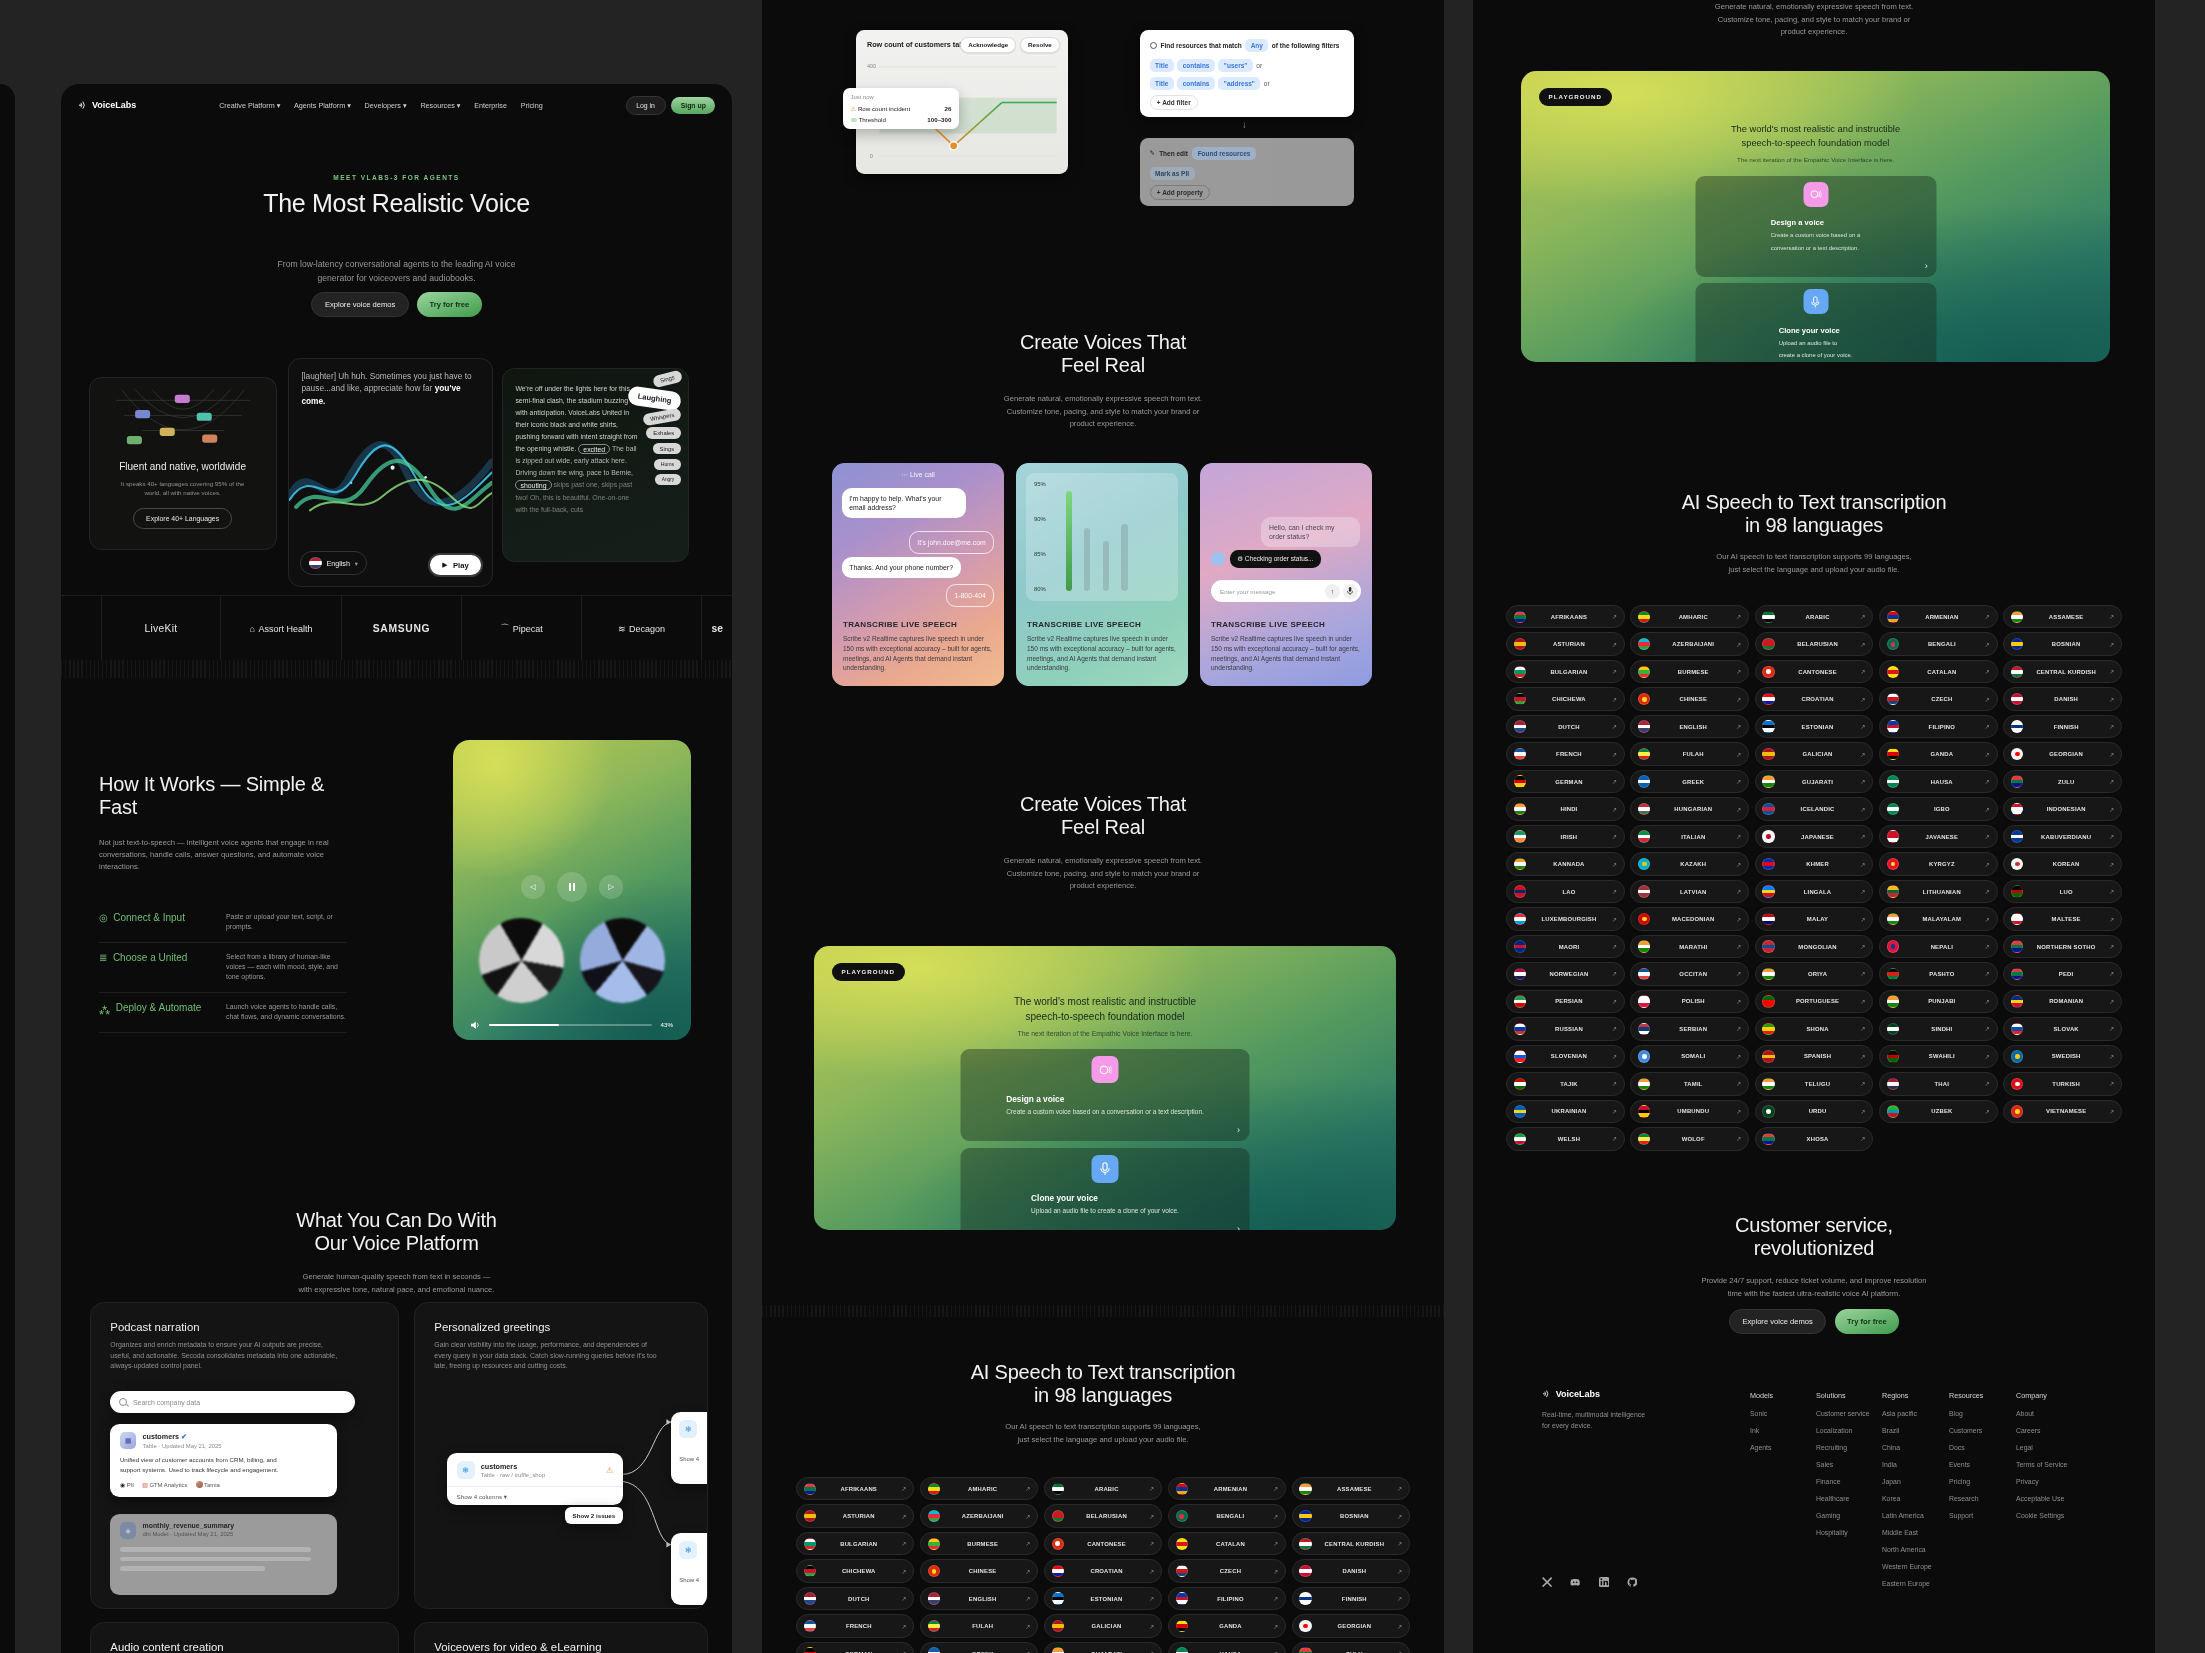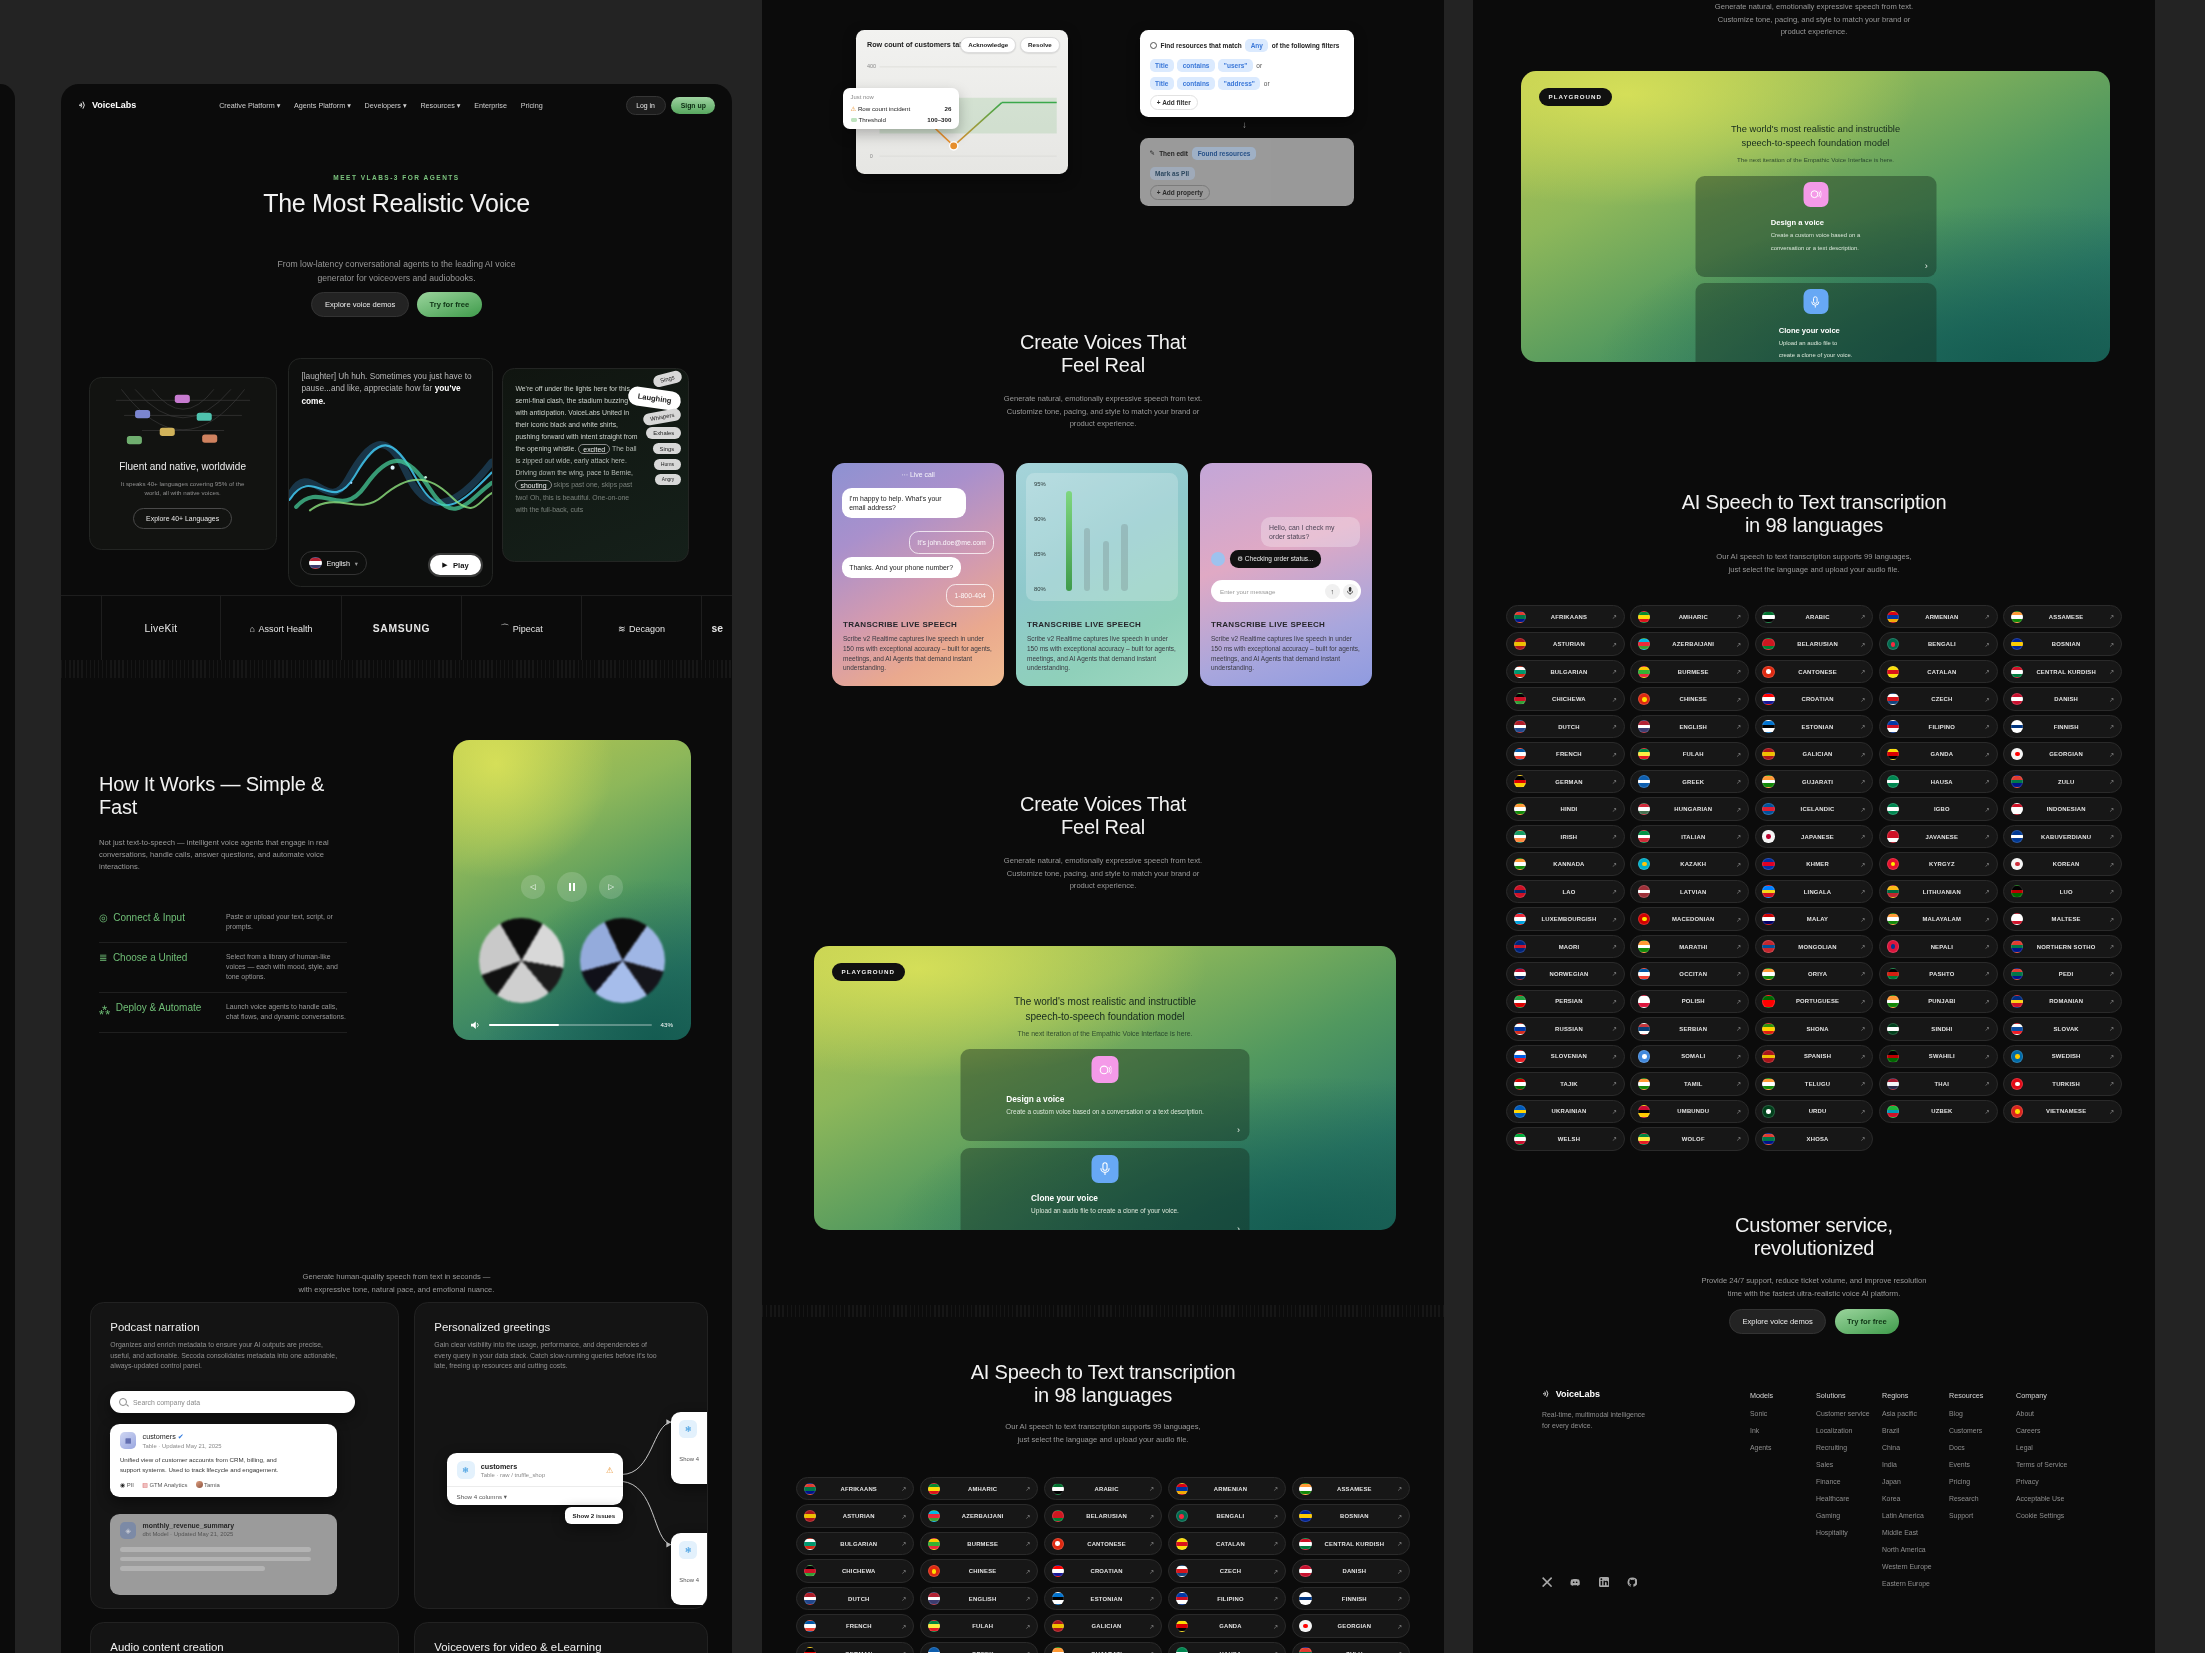--- a/index.html
+++ b/index.html
@@ -271,39 +271,43 @@
             <path d="M0 4h3l4-3.5v11L3 8H0z" fill="#fff"></path>
             <path d="M9 3a4 4 0 0 1 0 6" stroke="#fff" fill="none" stroke-width="1.2"></path>
           </svg>
         <div style="flex:1;height:2.1px;border-radius:1.4px;background:rgba(255,255,255,.3);position:relative;">
           <div style="position:absolute;left:0;top:0;bottom:0;width:43%;background:#fff;border-radius:1.4px;"></div>
         </div>
         <span style="font-size:6.2px;color:#fff;">43%</span>
       </div>
     </div>
 
+    <div class="abs ctr h2" style="left:0;right:0;top:1125px;">
+      <div>What You Can Do With</div>
+        <div>Our Voice Platform</div>
+    </div>
     <div class="abs ctr" style="left:0;right:0;top:1187px;font-size:7.6px;line-height:1.65;color:#9a9a9a;">
       <div>Generate human-quality speech from text in seconds —</div>
         <div>with expressive tone, natural pace, and emotional nuance.</div>
     </div>
 
     <div class="capcard" style="left:29px;top:1218px;width:307px;height:305px;">
       <div class="abs captitle" style="left:19.3px;top:18px;">Podcast narration</div>
       <div class="abs capbody" style="left:19.3px;top:37px;width:227px;">Organizes and enrich metadata to ensure your AI outputs are precise, useful, and actionable. Secoda consolidates metadata into one actionable, always-updated control panel.</div>
       <div class="abs wcard" style="left:19.3px;top:88px;width:227px;height:22px;border-radius:688px;display:flex;align-items:center;gap:5.5px;padding:0 9px;">
         <span style="width:6.2px;height:6.2px;border:1px solid #8a8a8a;border-radius:50%;position:relative;flex:none;">
             <span style="position:absolute;width:3.4px;height:1px;background:#8a8a8a;transform:rotate(45deg);left:5.5px;top:6.2px;"></span>
           </span>
         <span style="font-size:6.9px;color:#8a8a8a;">Search company data</span>
       </div>
       <div class="abs wcard" style="left:19.3px;top:121px;width:227px;padding:8.3px 9.6px;box-sizing:border-box;">
         <div style="display:flex;gap:6.2px;">
           <div style="width:16.5px;height:16.5px;border-radius:4.8px;background:linear-gradient(140deg,#cfd6f2,#9aa7e0);flex:none;display:flex;align-items:center;justify-content:center;font-size:6.9px;color:#44509a;">▦</div>
           <div>
-            <div style="font-size:7.2px;font-weight:normal;color:#1a1a1a;"><span>customers</span> <span style="color:#2f7ae0;">✔</span></div>
+            <div style="font-size:7.2px;font-weight:bold;color:#1a1a1a;"><span>customers</span> <span style="color:#2f7ae0;">✔</span></div>
             <div style="font-size:5.9px;color:#8a8a8a;margin-top:1.4px;">Table · Updated May 21, 2025</div>
           </div>
         </div>
         <div style="font-size:6.2px;color:#333;line-height:1.55;margin-top:6.2px;">
           <div>Unified view of customer accounts from CRM, billing, and</div>
             <div>support systems. Used to track lifecycle and engagement.</div>
         </div>
         <div class="tagrow" style="margin-top:6.9px;">
           <span><span style="color:#222;">◉</span> <span>PII</span></span>
           <span><span style="color:#d04545;">▥</span> <span>GTM Analytics</span></span>

